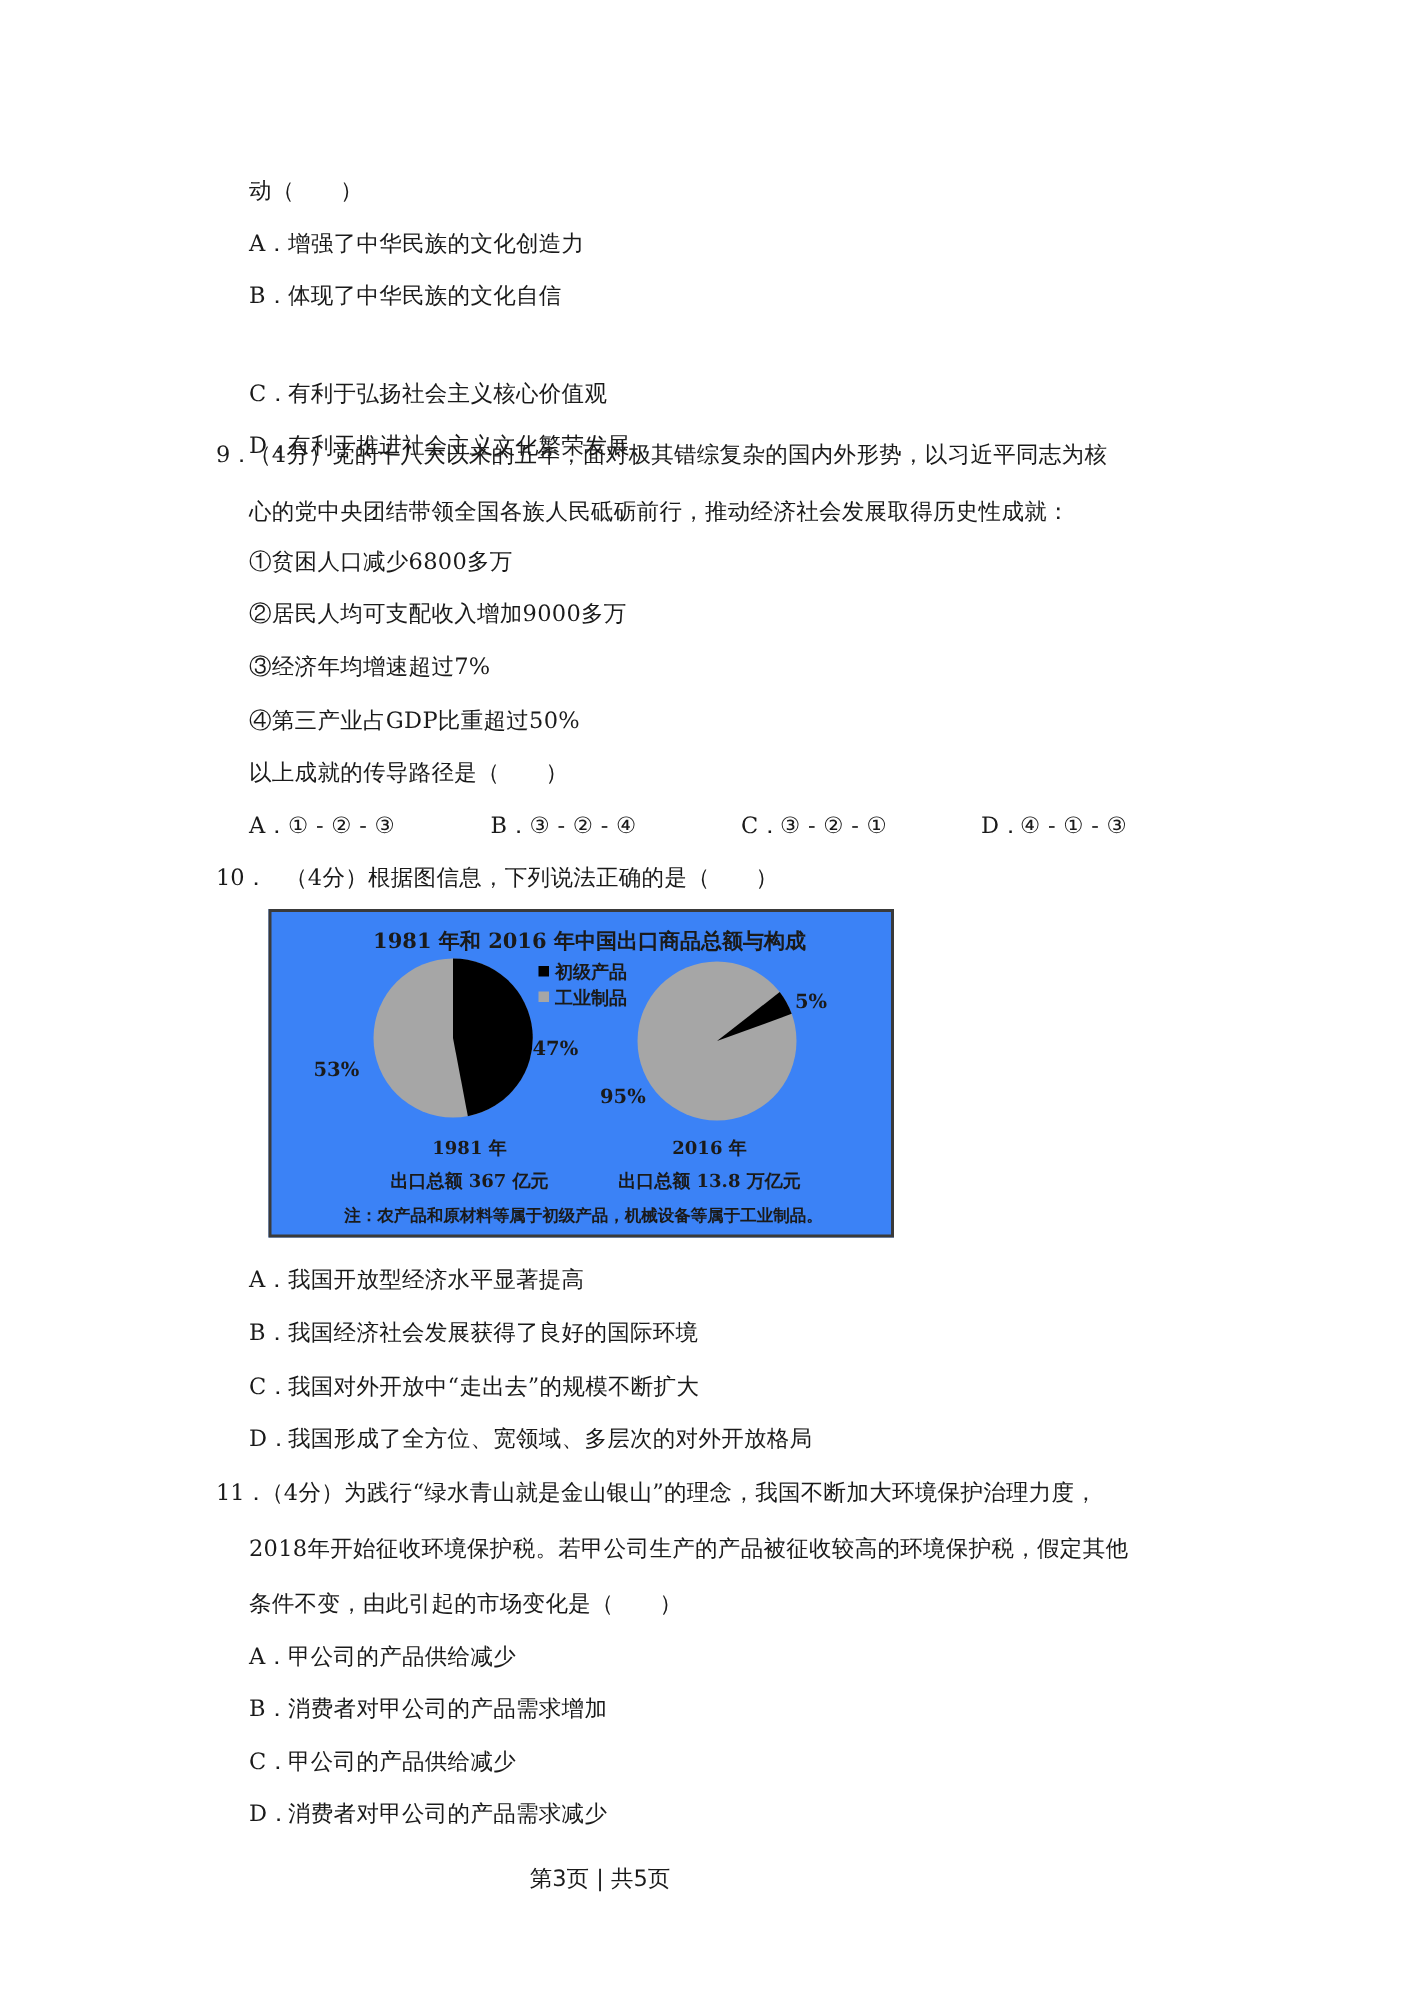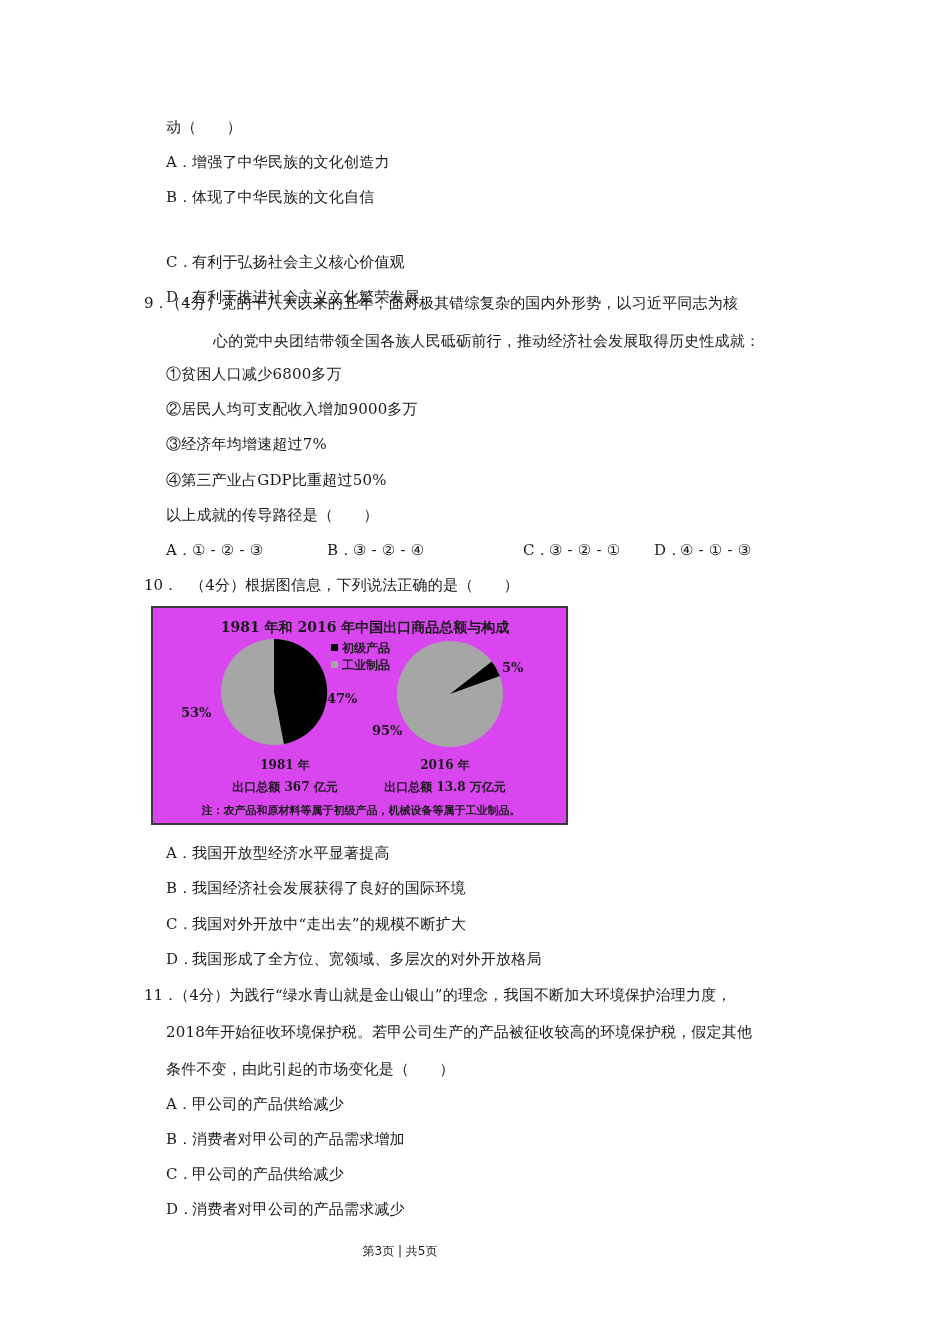--- a/index.html
+++ b/index.html
@@ -8,30 +8,30 @@
       font-family: "DejaVu Serif", "Liberation Serif", serif;
       color: #1a1a1a;
     }
     .line {
       position: absolute; font-size: 15px; line-height: 20px; white-space: nowrap;
       letter-spacing: 0.2px;
     }
     .qnum { position: absolute; font-size: 15px; line-height: 20px; }
     .opt-label { display: inline-block; width: 26px; }
     .chart-box {
-      position: absolute; left: 151px; top: 606px; width: 417px; height: 219px;
-      border: 2px solid #3a3a3a; box-sizing: border-box; background: #d946ef;
+      position: absolute; left: 179px; top: 606px; width: 417px; height: 219px;
+      border: 2px solid #3a3a3a; box-sizing: border-box; background: #3b82f6;
     }
     .chart-box svg { position: absolute; left: 0; top: 0; }
     .chart-text {
       font-family: "DejaVu Serif", "Liberation Serif", serif; font-weight: bold; fill: #1a1a1a;
     }
     .footer {
       position: absolute; top: 1243px; left: 0; width: 800px; text-align: center;
-      font-family: "DejaVu Sans", "Liberation Sans", sans-serif; font-size: 12px; color: #1a1a1a;
+      font-family: "DejaVu Sans", "Liberation Sans", sans-serif; font-size: 15px; color: #1a1a1a;
     }
   </style>
 </head>
 <body>
 
 <div class="line" style="left:166px; top:117px;">动（　　）</div>
 <div class="line" style="left:166px; top:152px;">
   <span class="opt-label">A．</span><span>增强了中华民族的文化创造力</span>
 </div>
 <div class="line" style="left:166px; top:187px;">
@@ -39,33 +39,33 @@
 </div>
 <div class="line" style="left:166px; top:216px;margin-top:36px;">
   <span class="opt-label">C．</span><span>有利于弘扬社会主义核心价值观</span>
 </div>
 <div class="line" style="left:166px; top:257px;margin-top:30px;">
   <span class="opt-label">D．</span><span>有利于推进社会主义文化繁荣发展</span>
 </div>
 
 <div class="qnum" style="left:144px; top:293px;">9．</div>
 <div class="line" style="left:166px; top:293px;">（4分）党的十八大以来的五年，面对极其错综复杂的国内外形势，以习近平同志为核</div>
-<div class="line" style="left:166px; top:331px;margin-left:47px;">心的党中央团结带领全国各族人民砥砺前行，推动经济社会发展取得历史性成就：</div>
+<div class="line" style="left:166px; top:331px;">心的党中央团结带领全国各族人民砥砺前行，推动经济社会发展取得历史性成就：</div>
 <div class="line" style="left:166px; top:364px;">①贫困人口减少6800多万</div>
 <div class="line" style="left:166px; top:399px;">②居民人均可支配收入增加9000多万</div>
 <div class="line" style="left:166px; top:434px;">③经济年均增速超过7%</div>
 <div class="line" style="left:166px; top:470px;text-align:center;">④第三产业占GDP比重超过50%</div>
 <div class="line" style="left:166px; top:505px;">以上成就的传导路径是（　　）</div>
 <div class="line" style="left:166px; top:540px;">
   <span class="opt-label">A．</span><span>① - ② - ③</span>
 </div>
 <div class="line" style="left:327px; top:540px;">
   <span class="opt-label">B．</span><span>③ - ② - ④</span>
 </div>
-<div class="line" style="left:494px; top:540px;margin-left:29px;">
+<div class="line" style="left:494px; top:540px;">
   <span class="opt-label">C．</span><span>③ - ② - ①</span>
 </div>
 <div class="line" style="left:654px; top:540px;">
   <span class="opt-label">D．</span><span>④ - ① - ③</span>
 </div>
 
 <div class="qnum" style="left:144px; top:575px;">10．</div>
 <div class="line" style="left:190px; top:575px;">（4分）根据图信息，下列说法正确的是（　　）</div>
 
 <div class="chart-box">

